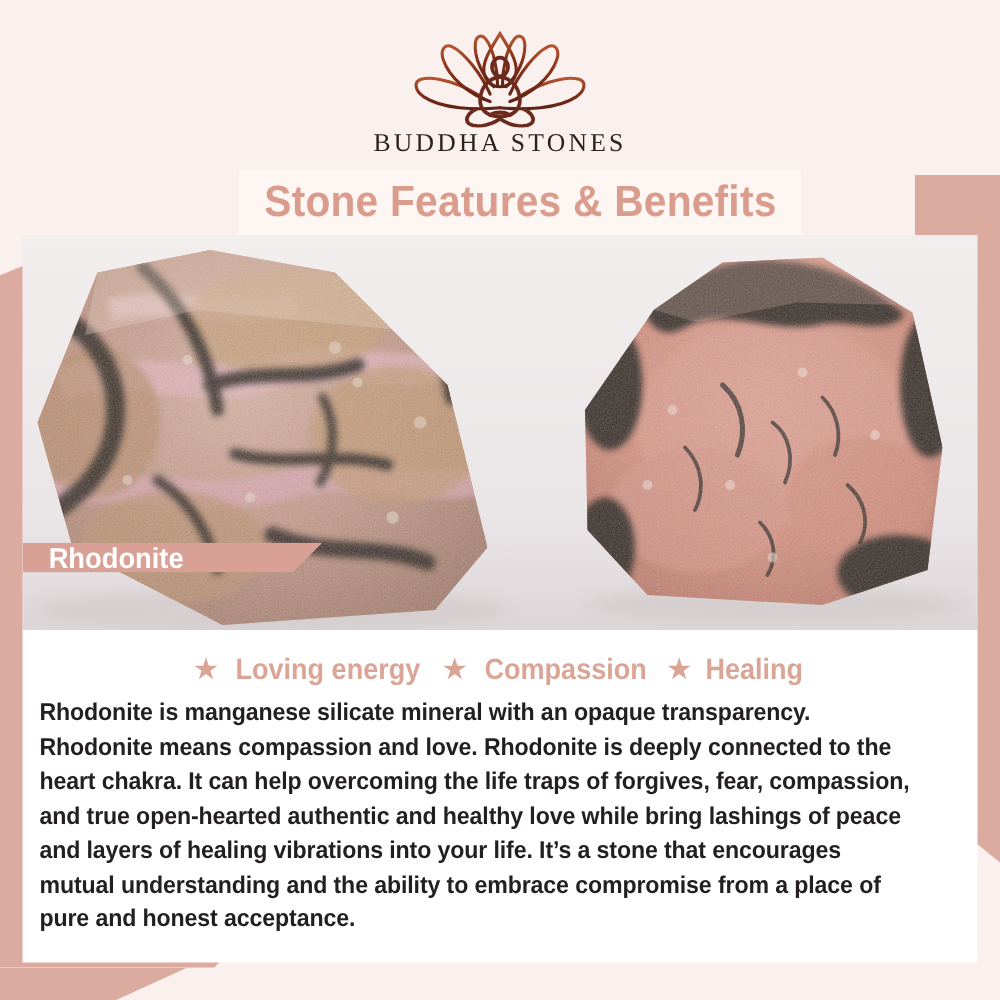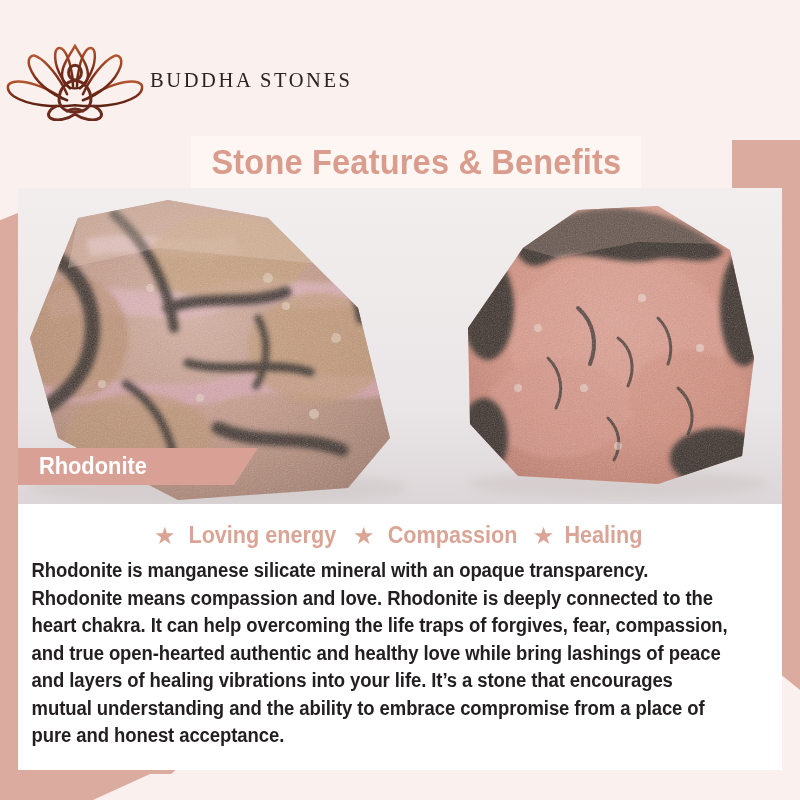--- a/index.html
+++ b/index.html
@@ -82,21 +82,21 @@
   
   .header {
     position: absolute;
     top: 0;
     left: 0;
     width: 800px;
     height: 140px;
     background: #faf0ee;
     z-index: 5;
     display: flex;
-    flex-direction: row;
+    flex-direction: column;
     align-items: center;
     justify-content: flex-start;
     padding-top: 18px;
     box-sizing: border-box;
   }
   .logo-mark {
     width: 150px;
     height: 84px;
     display: block;
   }
@@ -141,23 +141,23 @@
     overflow: hidden;
     z-index: 3;
     background: #efeaea;
   }
   .photo svg { display: block; }
 
   
   .name-badge {
     position: absolute;
     left: 18px;
-    top: 448px;
+    top: 434px;
     width: 240px;
-    height: 37px;
+    height: 24px;
     background: #d9a195;
     z-index: 7;
     clip-path: polygon(0 0, 100% 0, 90% 100%, 0 100%);
     display: flex;
     align-items: center;
   }
   .name-badge-text {
     color: #ffffff;
     font-size: 23px;
     font-weight: bold;

